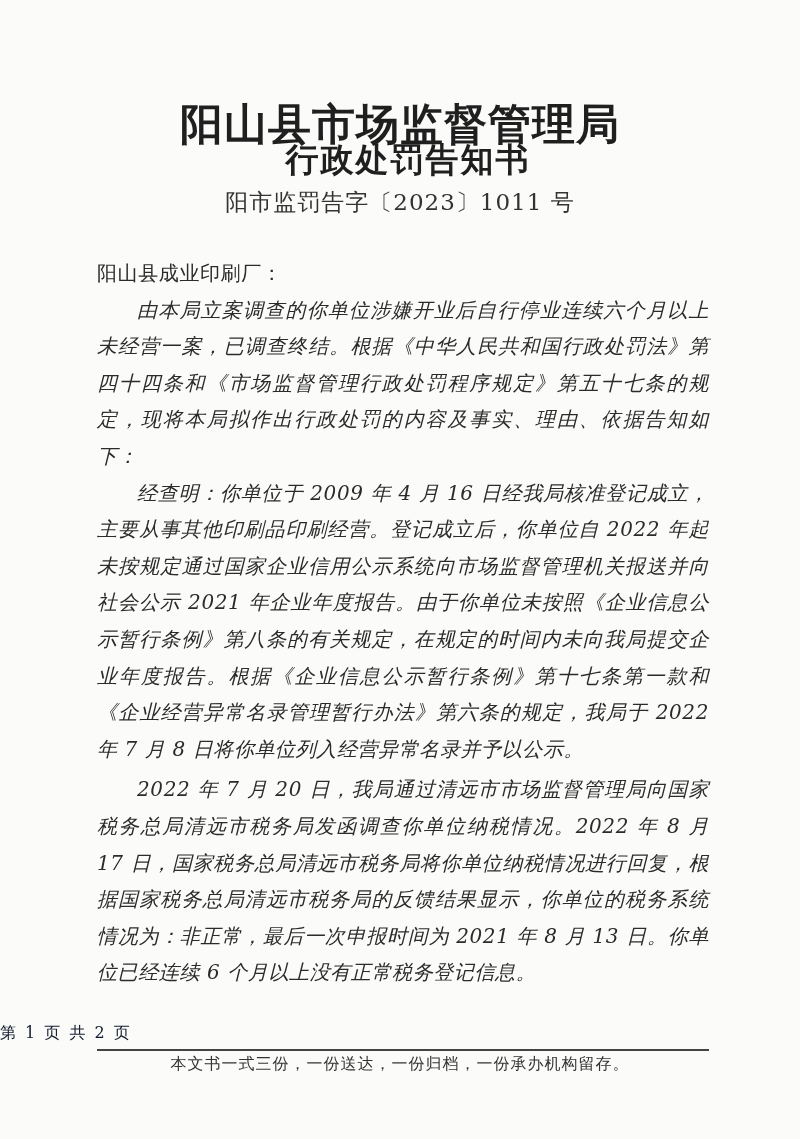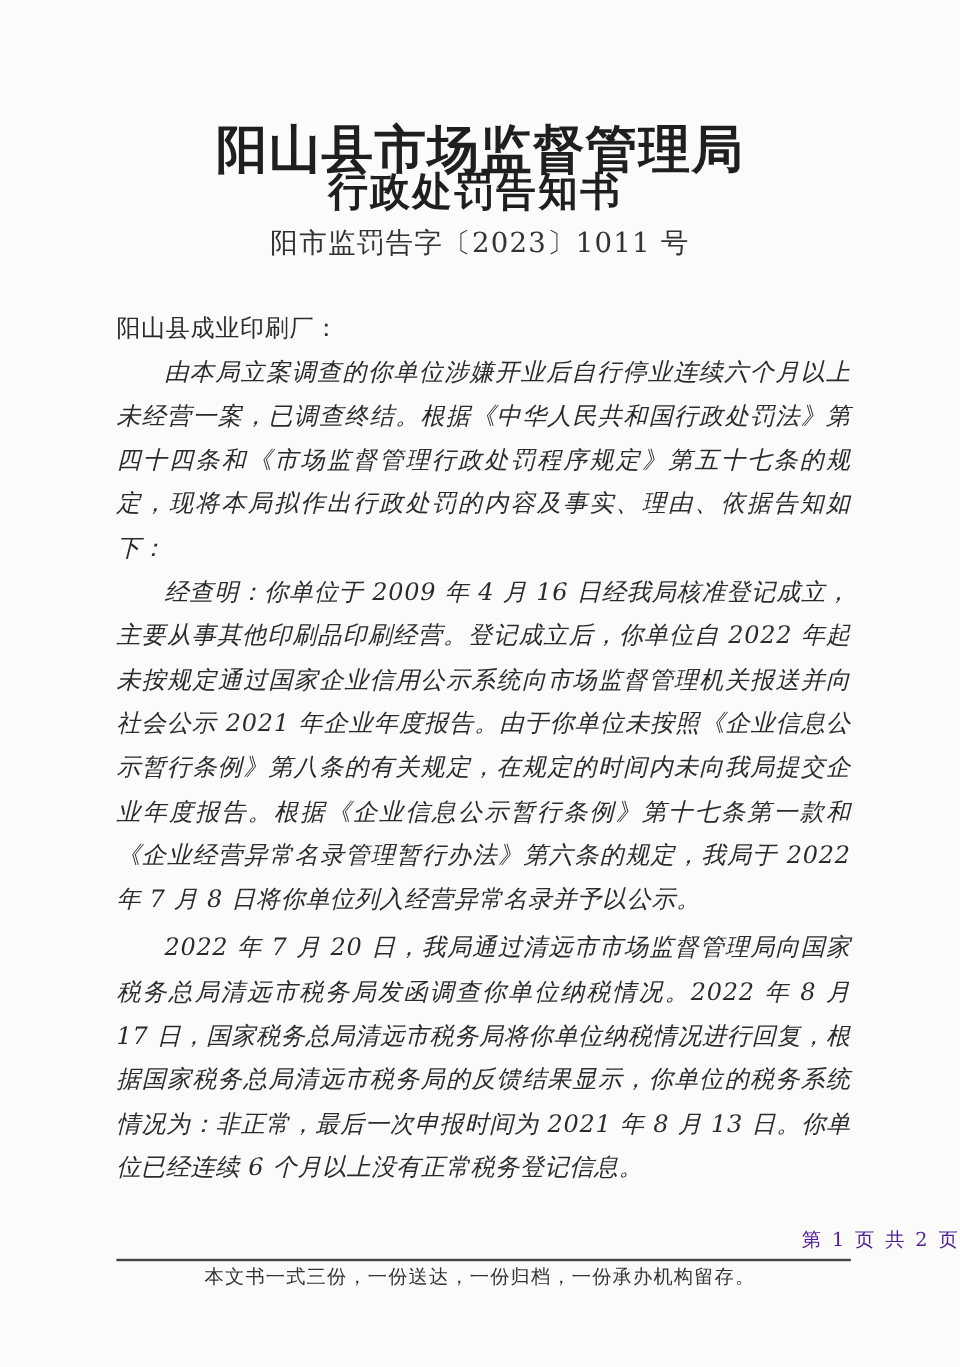--- a/index.html
+++ b/index.html
@@ -10,39 +10,39 @@
     color: #2a2a2a;
     position: relative;
   }
   .page { position: absolute; left: 0; top: 0; width: 800px; height: 1139px; }
   .title1 {
     position: absolute; left: 0; width: 800px; top: 96px;
     text-align: center; font-size: 43px; font-weight: bold; letter-spacing: 1px;
     color: #1f1f1f;
   }
   .title2 {
-    position: absolute; left: 4px; width: 784px; top: 138px;
+    position: absolute; left: 16px; width: 784px; top: 138px;
     text-align: center; font-size: 33px; font-weight: bold; letter-spacing: 2px;
     color: #1f1f1f;
   }
   .docno {
     position: absolute; left: 0; width: 800px; top: 187px;
     text-align: center; font-size: 23px; color: #333; letter-spacing: 1px;
   }
   .body-text {
     position: absolute; left: 97px; width: 612px; top: 255px;
     font-size: 20px; line-height: 36.6px; text-align: justify;
     letter-spacing: 0.6px; color: #2b2b2b;
   }
   .body-text p { margin: 0; }
   .body-text p.indent { text-indent: 2em; font-style: italic; }
   .body-text p.gap { margin-top: 4px; }
   .footer-page {
     position: absolute; left: 0; width: 800px; top: 1023px;
-    text-align: right; font-size: 16px; color: #4c1d95; letter-spacing: 2px;
+    text-align: left; font-size: 16px; color: #0f172a; letter-spacing: 2px;
   }
   .footer-rule {
     position: absolute; left: 97px; width: 612px; top: 1049px;
     height: 0; border-top: 2px solid #444;
   }
   .footer-note {
     position: absolute; left: 0; width: 800px; top: 1054px;
     text-align: center; font-size: 16px; color: #333; letter-spacing: 1px;
   }
 </style>

